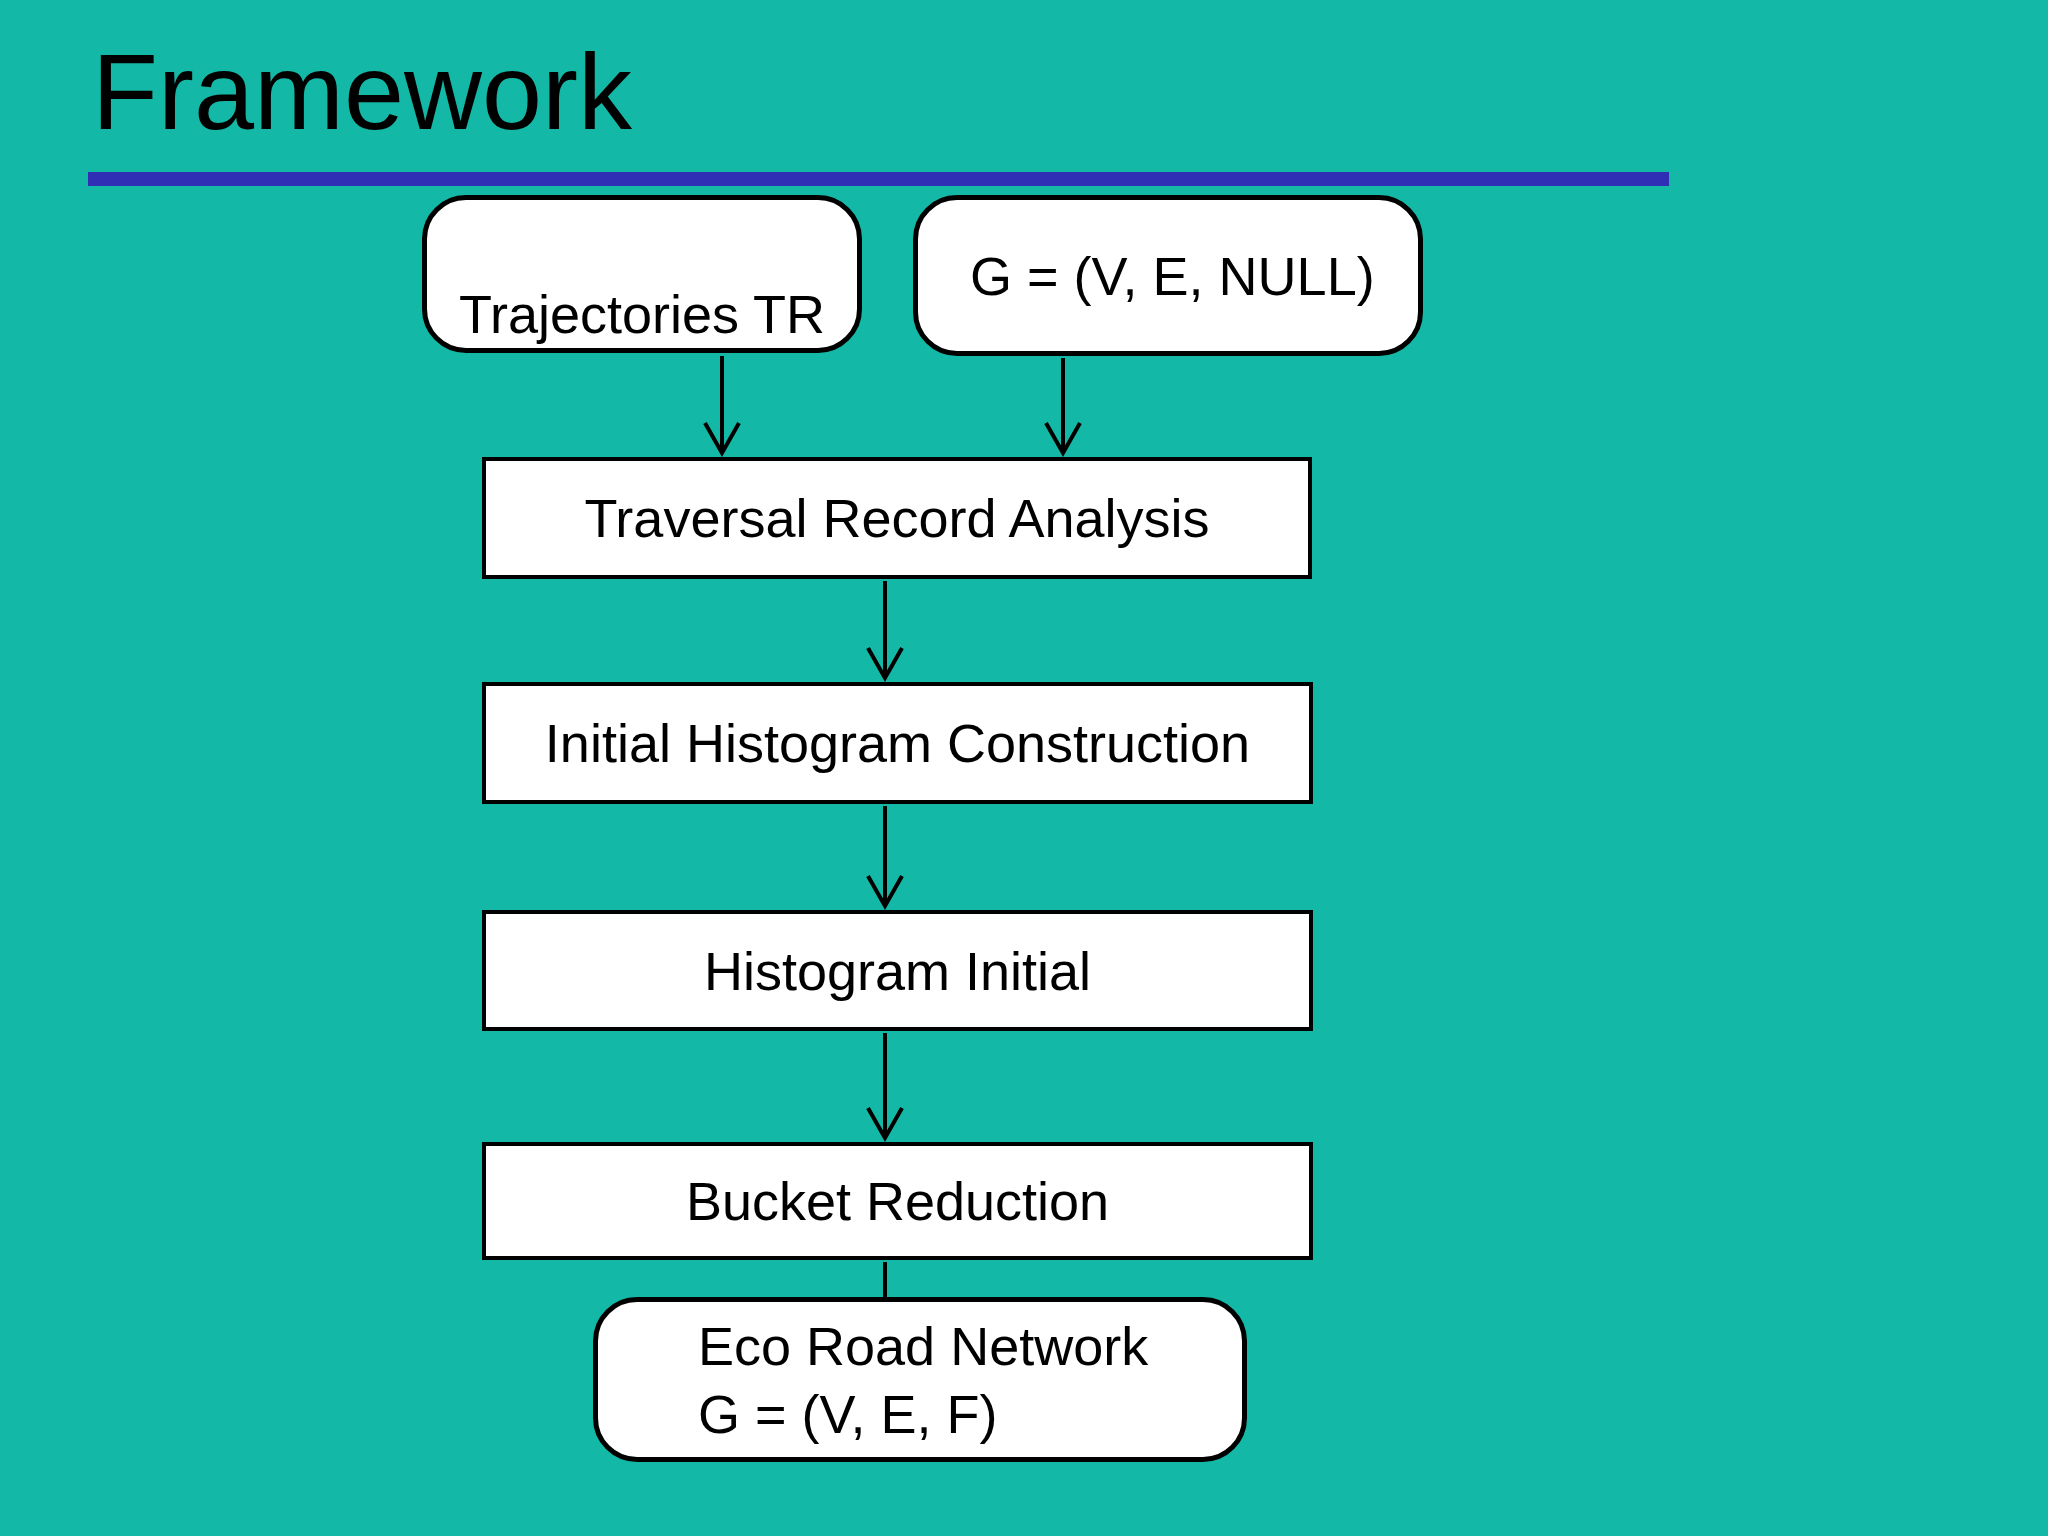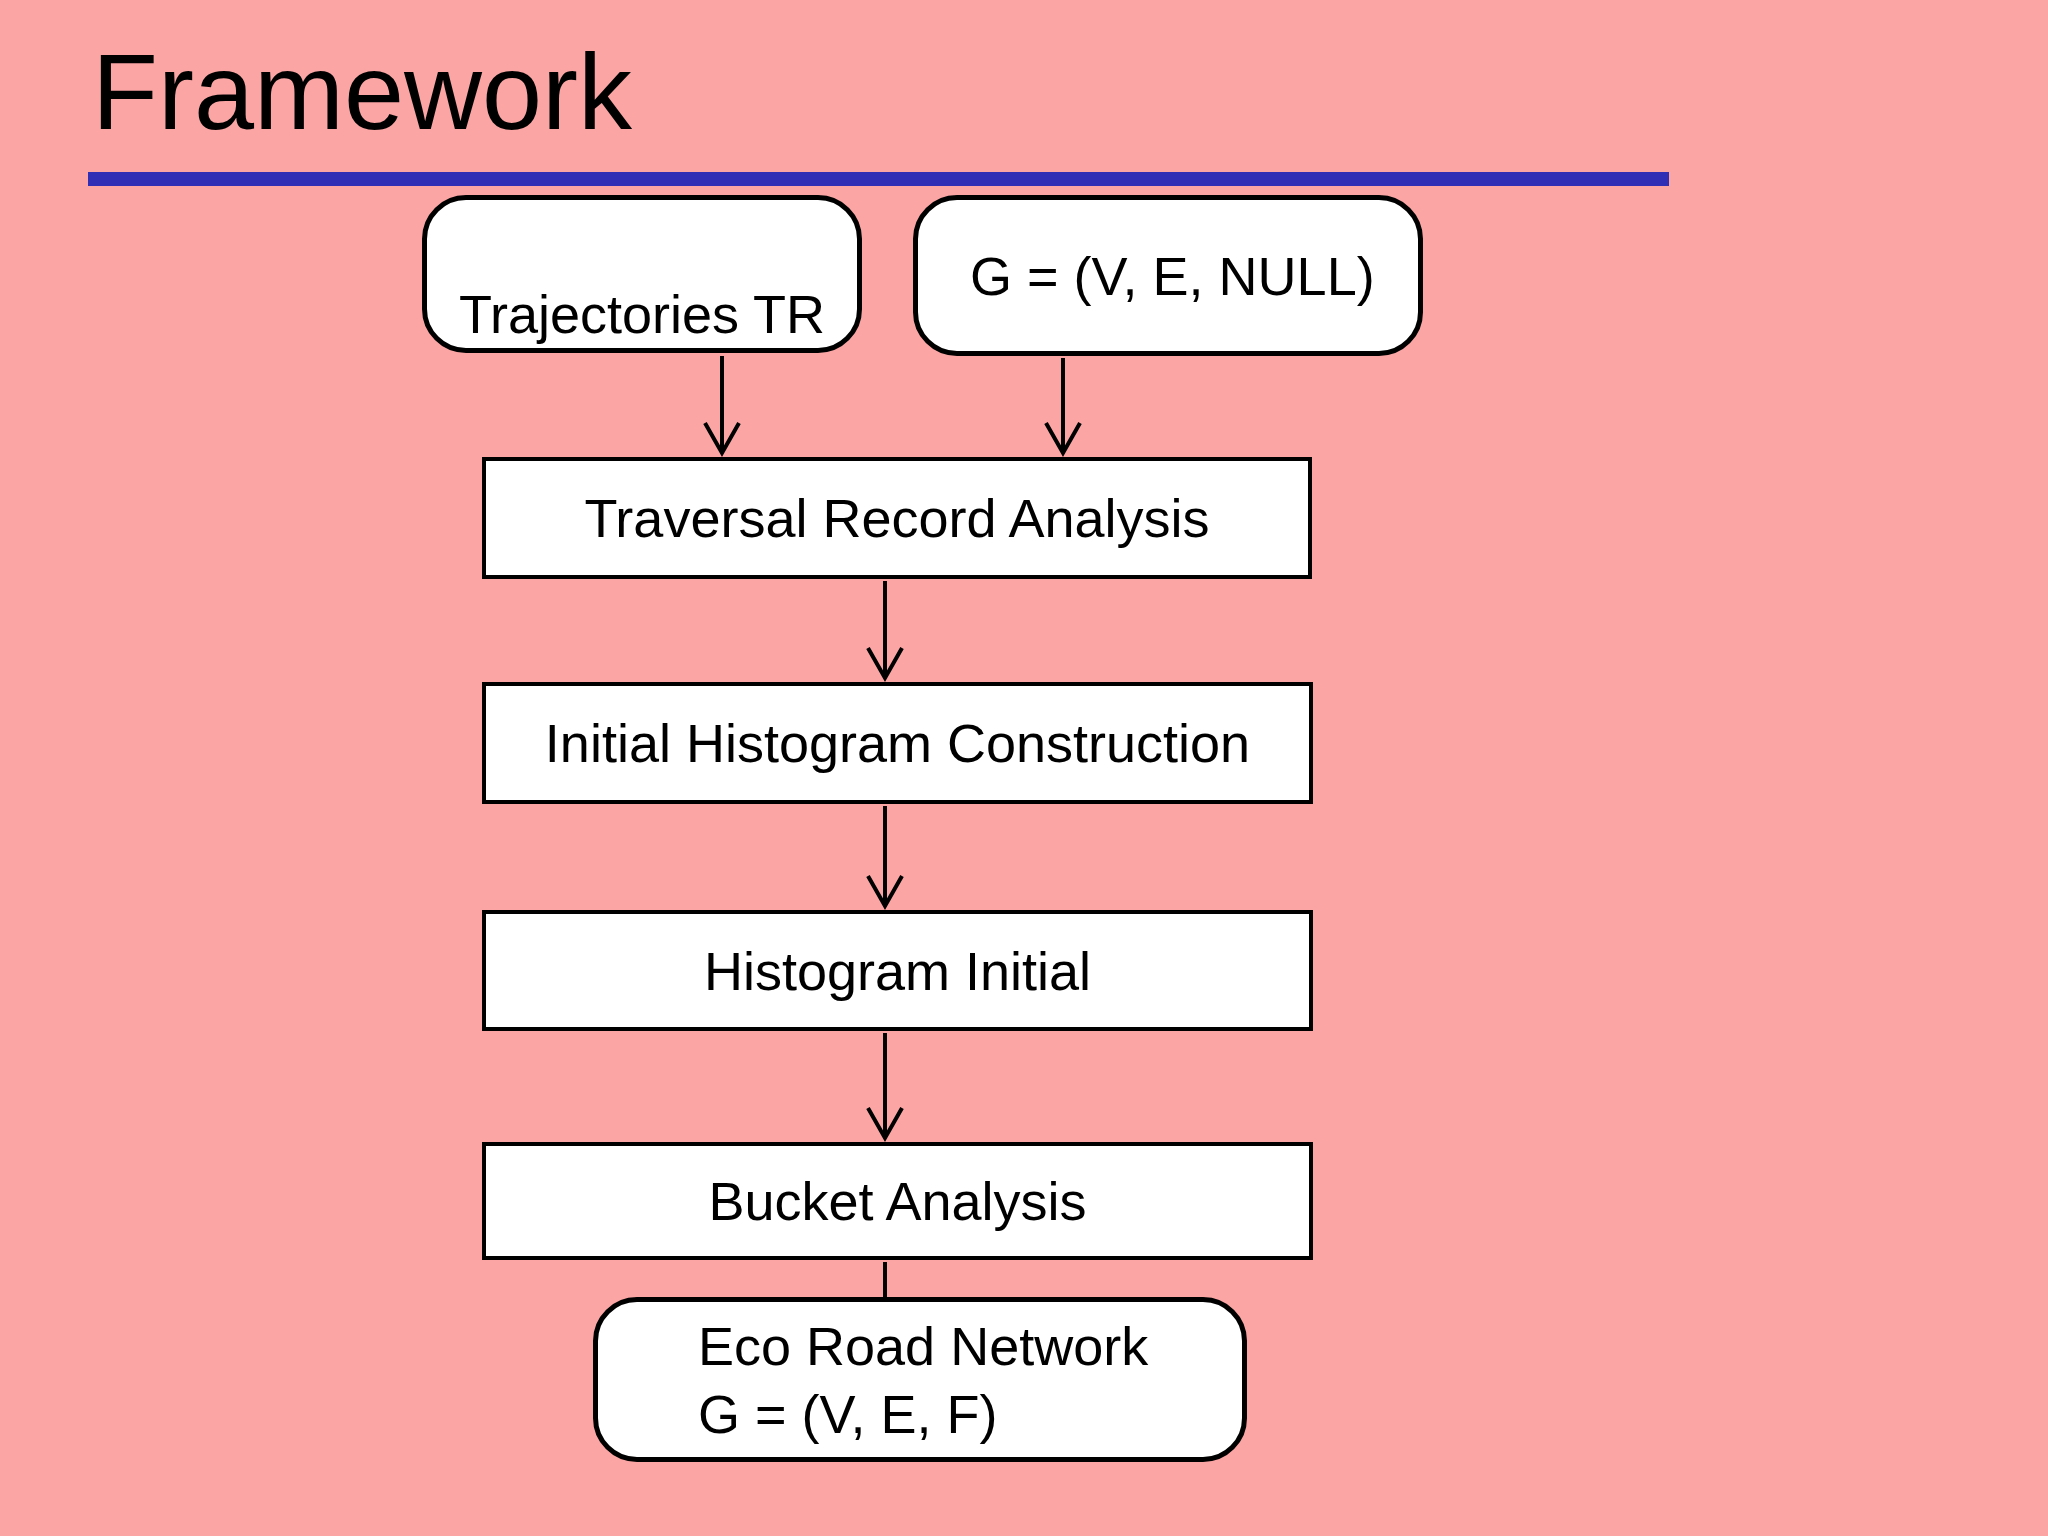--- a/index.html
+++ b/index.html
@@ -4,21 +4,21 @@
 <style>
   html, body {
     margin: 0;
     padding: 0;
     background: #ffffff;
   }
   .slide {
     position: relative;
     width: 2048px;
     height: 1536px;
-    background: #fca5a5;
+    background: #14b8a6;
     font-family: "Liberation Sans", "DejaVu Sans", sans-serif;
     color: #000000;
     overflow: hidden;
   }
   .slide-title {
     position: absolute;
     left: 92px;
     top: 30px;
     font-size: 108px;
     line-height: 1.15;
@@ -135,21 +135,21 @@
 
   <div class="node n-inithist">
     <span>Initial Histogram Construction</span>
   </div>
 
   <div class="node n-histmerge">
     <span>Histogram Initial</span>
   </div>
 
   <div class="node n-bucketred">
-    <span>Bucket Analysis</span>
+    <span>Bucket Reduction</span>
   </div>
 
   <div class="node rounded twoline n-econetwork">
     <span class="lines">
       <span style="display:block">Eco Road Network</span>
       <span style="display:block">G = (V, E, F)</span>
     </span>
   </div>
 
 </div>

